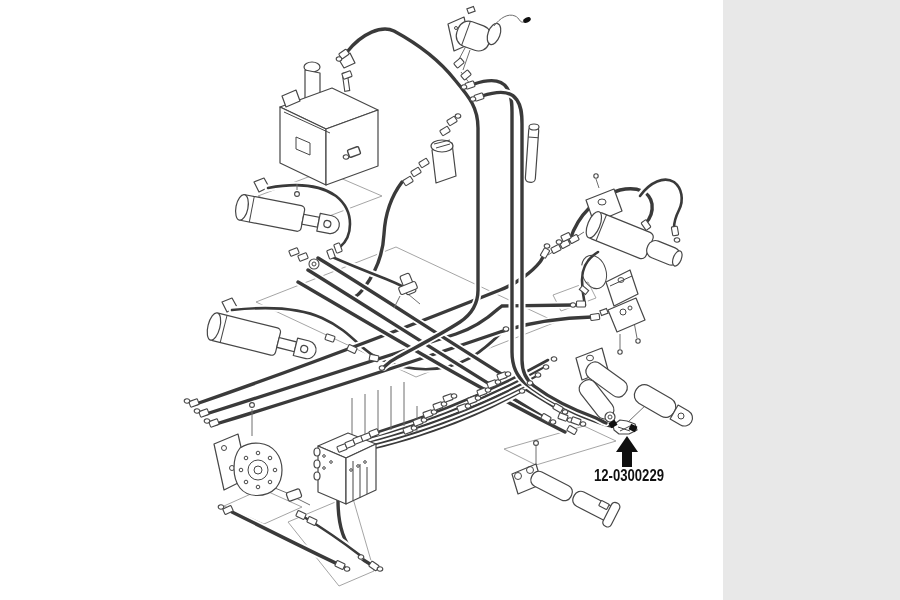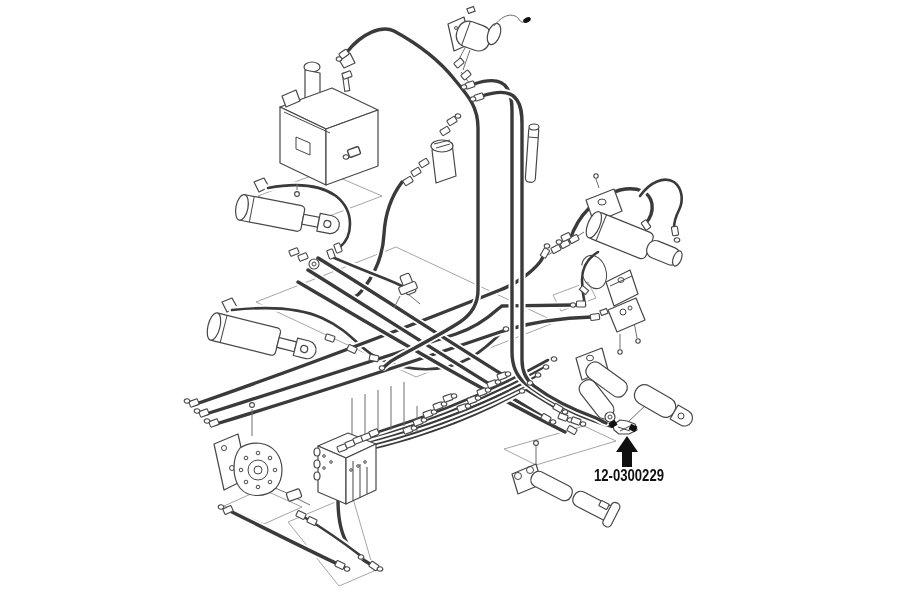--- a/index.html
+++ b/index.html
@@ -1,20 +1,20 @@
 <!DOCTYPE html>
 <html style="--background: #ffffff; --line: #474747; --hose: #3a3a3a; --thin-line: #9b9b9b; --ink: #101010;"><head>
 <meta charset="utf-8">
 <style>
   :root{
     --background:#ffffff; --line:#474747; --hose:#3a3a3a;
     --thin-line:#9b9b9b; --ink:#101010;
   }
   html,body{margin:0;padding:0;background:#e8e8e8;}
-  .stage{width:900px;height:600px;background:var(--background);position:relative;overflow:hidden;
+  .stage{width:723px;height:600px;background:var(--background);position:relative;overflow:hidden;
          font-family:"Liberation Sans",sans-serif;}
   svg{display:block}
   .part{fill:#ffffff;stroke:var(--line);stroke-width:1.2;stroke-linejoin:round;}
   .partline{fill:none;stroke:var(--line);stroke-width:1;}
   .thin{fill:none;stroke:var(--thin-line);stroke-width:0.9;}
   .lead{fill:none;stroke:#6f6f6f;stroke-width:1;}
   .hose{fill:none;stroke:var(--hose);stroke-width:3.4;stroke-linecap:round;}
   .hose2{fill:none;stroke:var(--hose);stroke-width:2.6;stroke-linecap:round;}
   .hoseW{fill:none;stroke:var(--background);stroke-width:7;stroke-linecap:round;}
   .dark{fill:var(--ink);stroke:none;}

